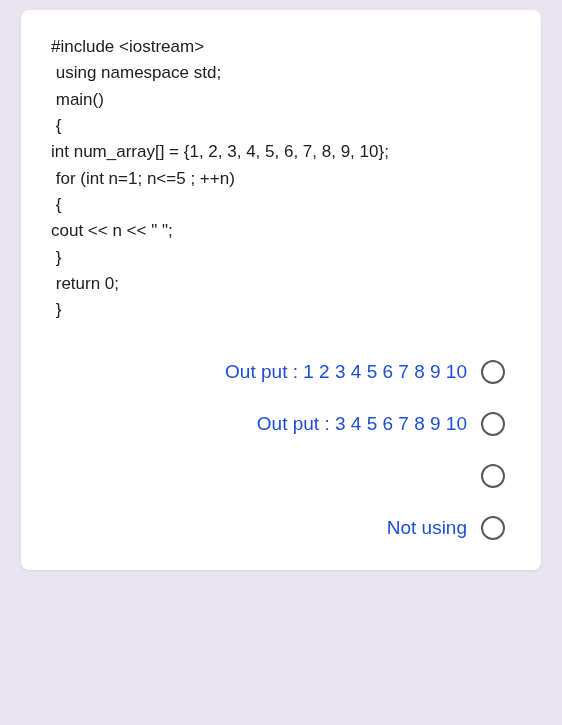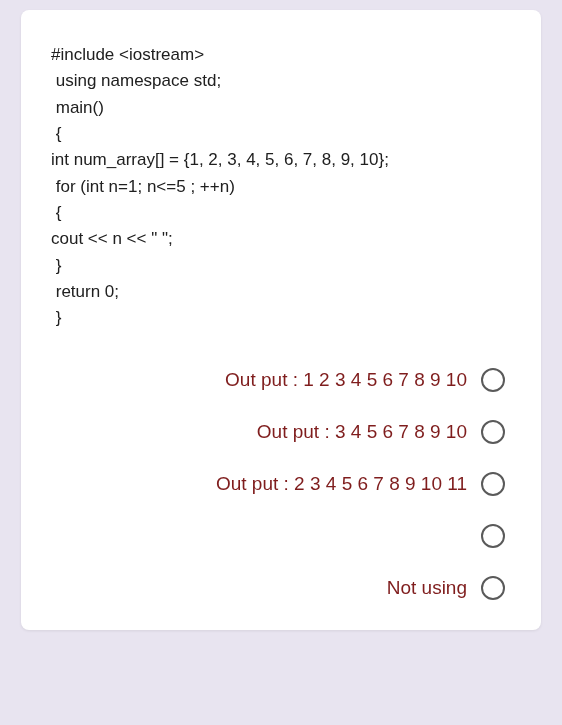--- a/index.html
+++ b/index.html
@@ -11,21 +11,21 @@
     font-family: Arial, Helvetica, sans-serif;
     display: flex;
     justify-content: center;
     align-items: flex-start;
     padding: 10px 0;
   }
   .card {
     background: #ffffff;
     width: 520px;
     border-radius: 8px;
-    padding: 32px 30px 30px 30px;
+    padding: 24px 30px 30px 30px;
     box-shadow: 0 1px 3px rgba(0,0,0,0.08);
   }
   .code-block {
     font-family: Arial, Helvetica, sans-serif;
     font-size: 17px;
     color: #202020;
     line-height: 1.55;
     white-space: pre;
     margin-bottom: 36px;
   }
@@ -36,21 +36,21 @@
     align-items: flex-end;
     padding-right: 6px;
   }
   .option-row {
     display: inline-flex;
     align-items: center;
     gap: 14px;
   }
   .option-label {
     font-size: 19px;
-    color: #7f1d1d;
+    color: #1d4ed8;
     white-space: nowrap;
   }
   .radio {
     width: 24px;
     height: 24px;
     border: 2.5px solid #5a5a5a;
     border-radius: 50%;
     flex-shrink: 0;
   }
 </style>
@@ -73,24 +73,20 @@
   <div class="options">
     <div class="option-row">
       <span class="option-label">Out put : 1 2 3 4 5 6 7 8 9 10</span>
       <span class="radio"></span>
     </div>
     <div class="option-row">
       <span class="option-label">Out put : 3 4 5 6 7 8 9 10</span>
       <span class="radio"></span>
     </div>
     <div class="option-row">
-      <span class="option-label">Out put : 2 3 4 5 6 7 8 9 10 11</span>
-      <span class="radio"></span>
-    </div>
-    <div class="option-row">
       <span class="radio"></span>
     </div>
     <div class="option-row">
       <span class="option-label">Not using</span>
       <span class="radio"></span>
     </div>
   </div>
 </div>
 
 </body></html>

